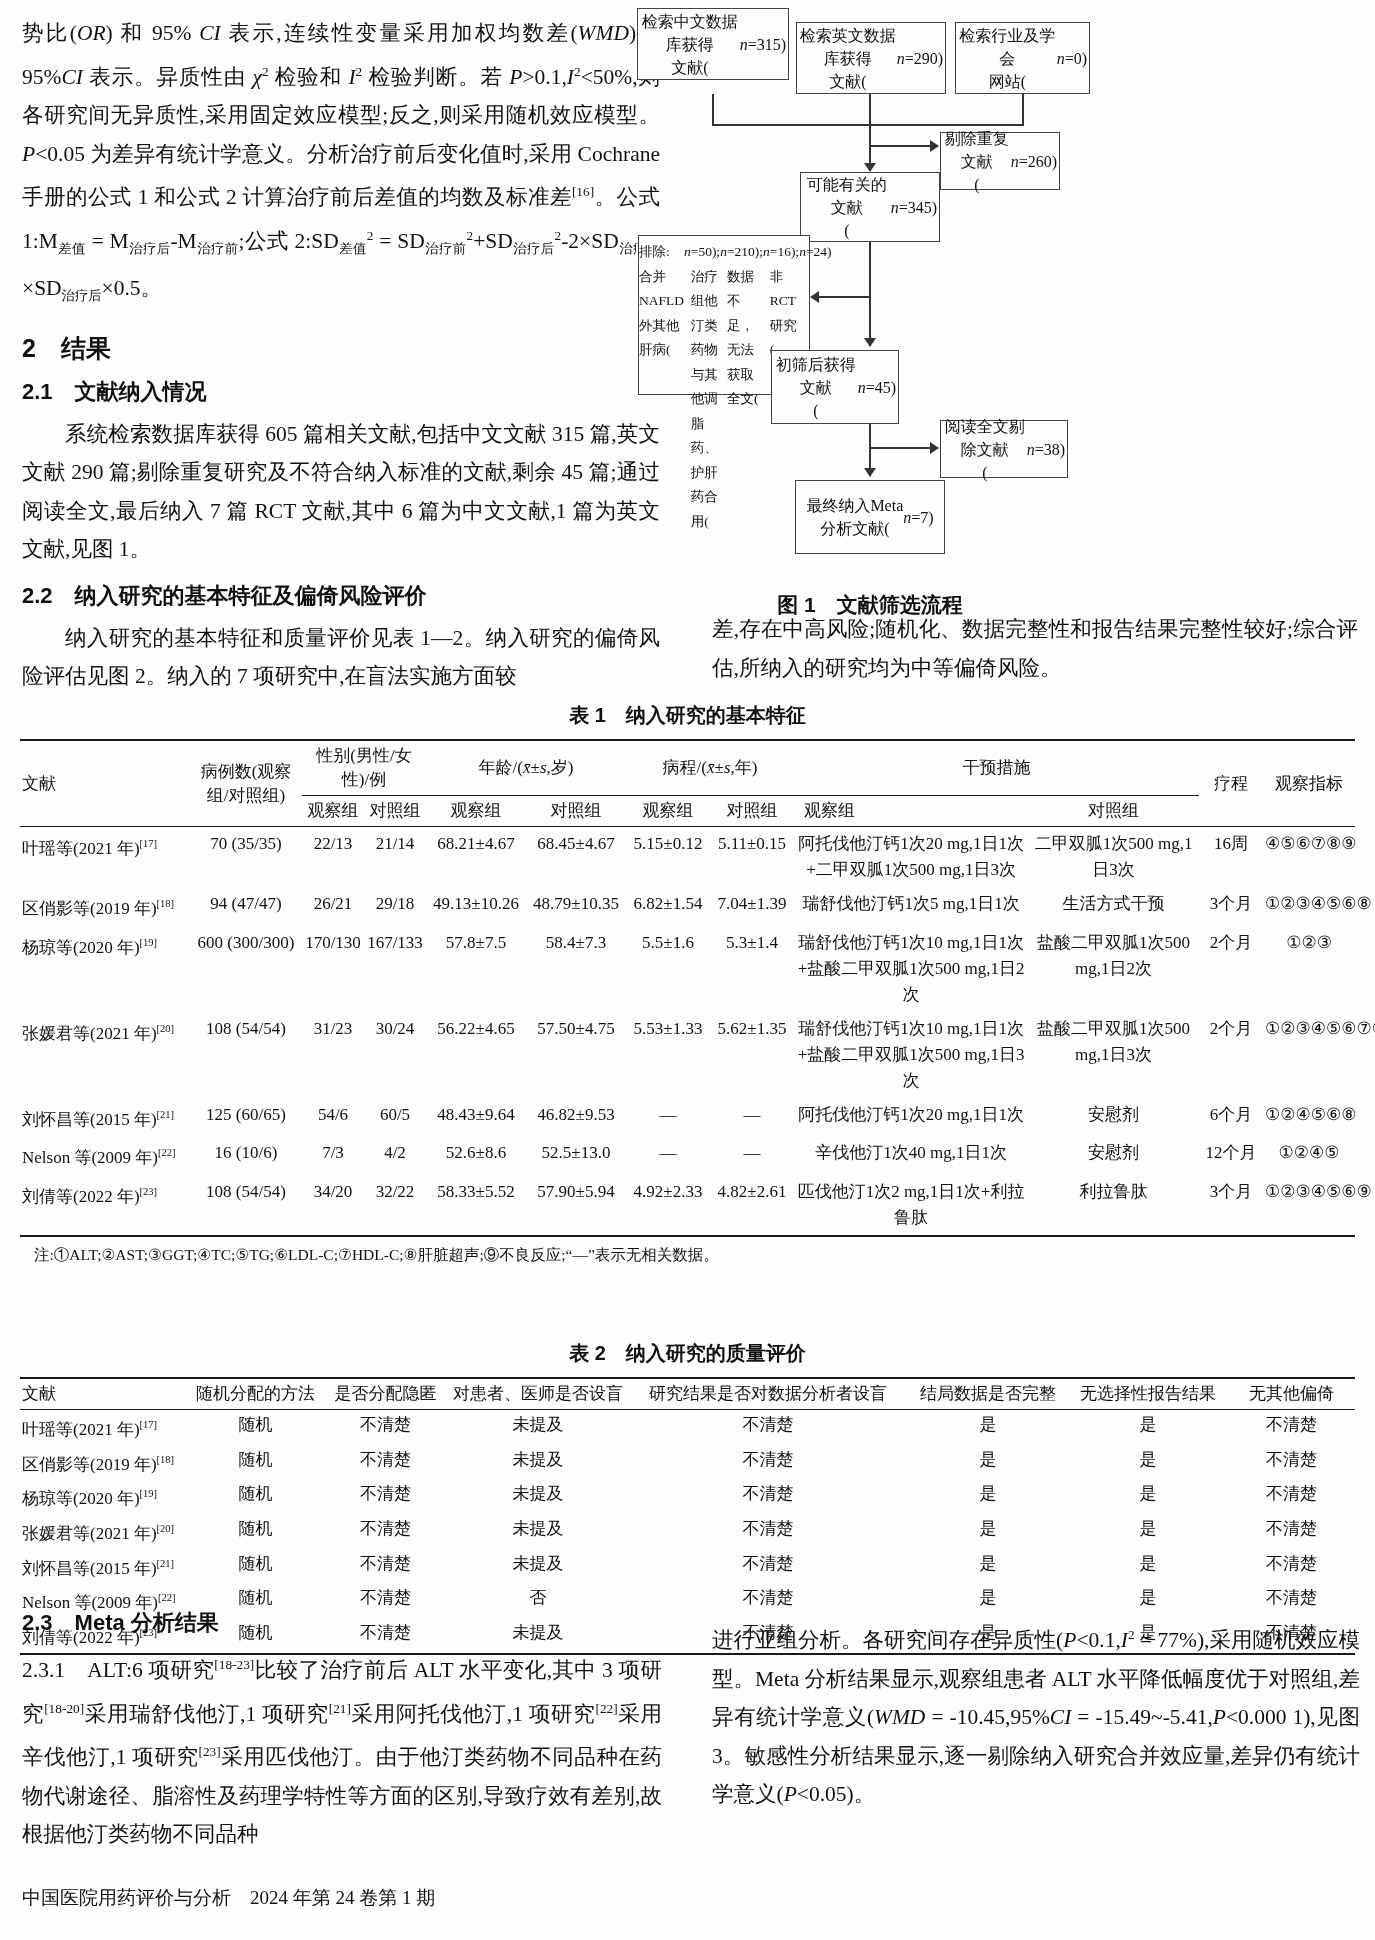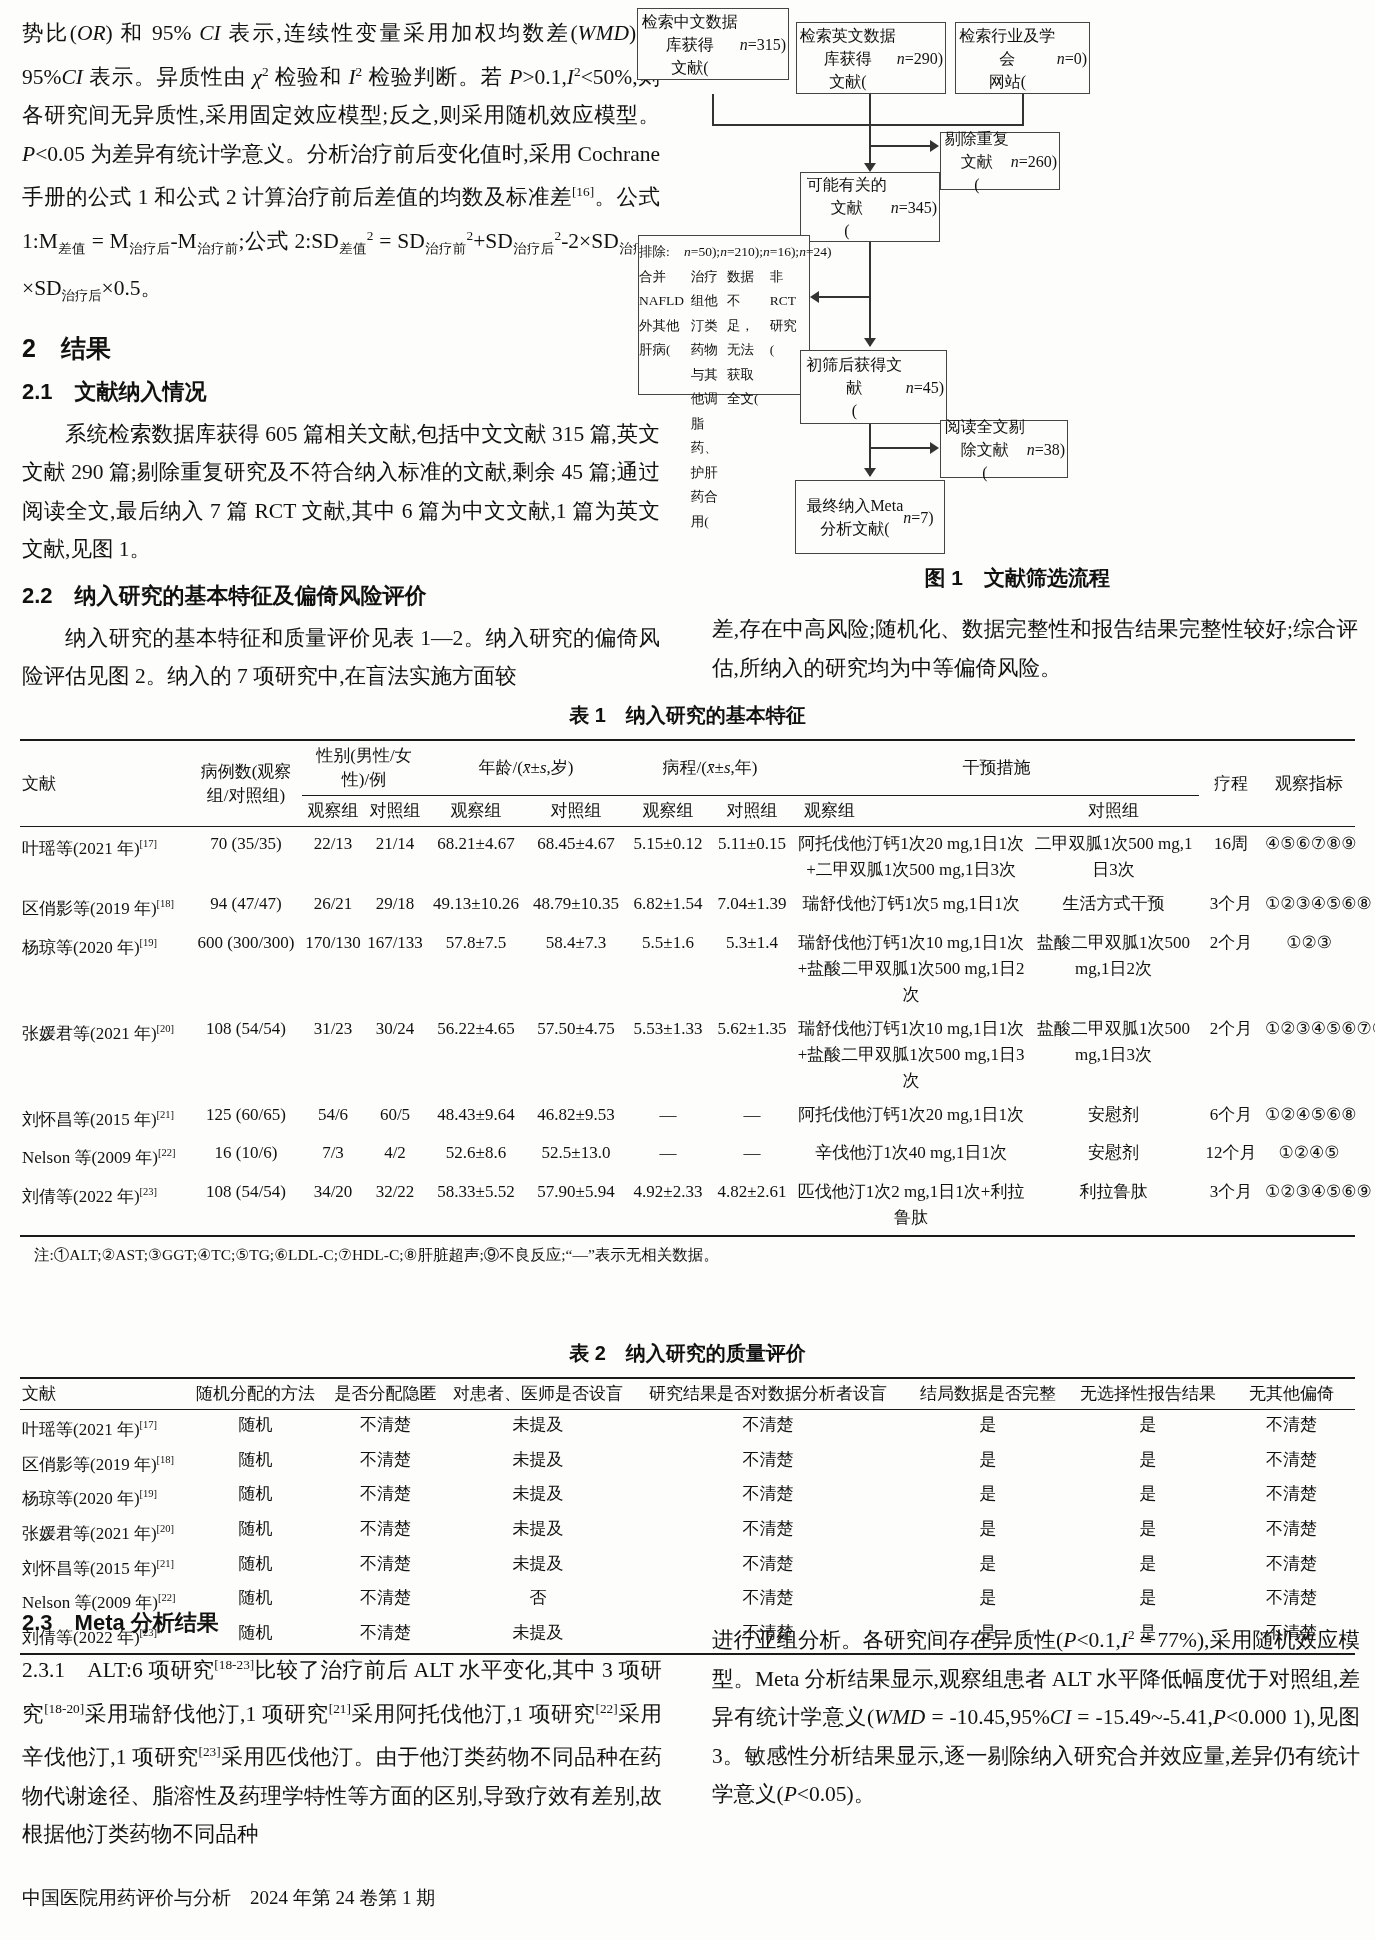--- a/index.html
+++ b/index.html
@@ -13,21 +13,21 @@
   .h-sub{font-family:"Liberation Sans","DejaVu Sans",sans-serif;font-weight:bold;font-size:22px;margin:12px 0 8px 0;}
   .abs{position:absolute;}
   
   .fbox{position:absolute;border:1.6px solid #444;background:#fdfdfb;display:flex;align-items:center;justify-content:center;
         text-align:center;font-size:16px;line-height:23px;padding:2px;box-sizing:border-box;}
   .fbox.left{justify-content:flex-start;text-align:left;font-size:13.5px;line-height:24.5px;padding:4px 0;align-items:flex-start;}
   .fline{position:absolute;background:#333;}
   .arr-down{position:absolute;width:0;height:0;border-left:6px solid transparent;border-right:6px solid transparent;border-top:9px solid #333;}
   .arr-right{position:absolute;width:0;height:0;border-top:6px solid transparent;border-bottom:6px solid transparent;border-left:9px solid #333;}
   .arr-left{position:absolute;width:0;height:0;border-top:6px solid transparent;border-bottom:6px solid transparent;border-right:9px solid #333;}
-  .figcap{position:absolute;font-family:"Liberation Sans","DejaVu Sans",sans-serif;font-weight:bold;font-size:21px;text-align:right;}
+  .figcap{position:absolute;font-family:"Liberation Sans","DejaVu Sans",sans-serif;font-weight:bold;font-size:21px;text-align:center;margin-top:27px;}
   
   .tbl-title{font-family:"Liberation Sans","DejaVu Sans",sans-serif;font-weight:bold;font-size:20px;text-align:center;margin:0 0 10px 0;}
   table{border-collapse:collapse;table-layout:fixed;width:1335px;}
   #table1{border-top:2.6px solid #1a1a1a;border-bottom:2.6px solid #1a1a1a;}
   #table2{border-top:2.6px solid #1a1a1a;border-bottom:2.6px solid #1a1a1a;}
   th{font-weight:normal;font-size:17px;line-height:24px;text-align:center;padding:3px 2px;vertical-align:middle;}
   td{font-size:17px;line-height:26px;text-align:center;padding:4px 2px;vertical-align:top;}
   #table1 thead{border-bottom:1.6px solid #1a1a1a;}
   #table2 thead{border-bottom:1.6px solid #1a1a1a;}
   .grp{border-bottom:1.2px solid #1a1a1a;}
@@ -67,21 +67,21 @@
     <div class="fbox" style="left:940px;top:132px;width:120px;height:58px;">剔除重复文献<br>(<i>n</i>=260)</div>
 
     <div class="fbox" style="left:800px;top:172px;width:140px;height:70px;">可能有关的文献<br>(<i>n</i>=345)</div>
 
     <div class="fline" style="left:869px;top:242px;width:1.6px;height:104px;"></div>
     <div class="arr-down" style="left:864px;top:338px;"></div>
     <div class="fline" style="left:818px;top:296px;width:52px;height:1.6px;"></div>
     <div class="arr-left" style="left:810px;top:291px;"></div>
     <div class="fbox left" style="left:638px;top:235px;width:172px;height:160px;">排除:<br>合并NAFLD外其他肝病(<i>n</i>=50);<br>治疗组他汀类药物与其他调脂药、<br>护肝药合用(<i>n</i>=210);<br>数据不足，无法获取全文(<i>n</i>=16);<br>非RCT研究(<i>n</i>=24)</div>
 
-    <div class="fbox" style="left:800px;top:350px;width:147px;height:74px;">初筛后获得文献<br>(<i>n</i>=45)</div>
+    <div class="fbox" style="left:771px;top:350px;width:128px;height:74px;">初筛后获得文献<br>(<i>n</i>=45)</div>
 
     <div class="fline" style="left:869px;top:424px;width:1.6px;height:52px;"></div>
     <div class="arr-down" style="left:864px;top:468px;"></div>
     <div class="fline" style="left:870px;top:447px;width:62px;height:1.6px;"></div>
     <div class="arr-right" style="left:930px;top:442px;"></div>
     <div class="fbox" style="left:940px;top:420px;width:128px;height:58px;">阅读全文剔除文献<br>(<i>n</i>=38)</div>
 
     <div class="fbox" style="left:795px;top:480px;width:150px;height:74px;">最终纳入Meta<br>分析文献(<i>n</i>=7)</div>
 
     <div class="figcap" style="left:630px;top:564px;width:480px;">图 1　文献筛选流程</div>

